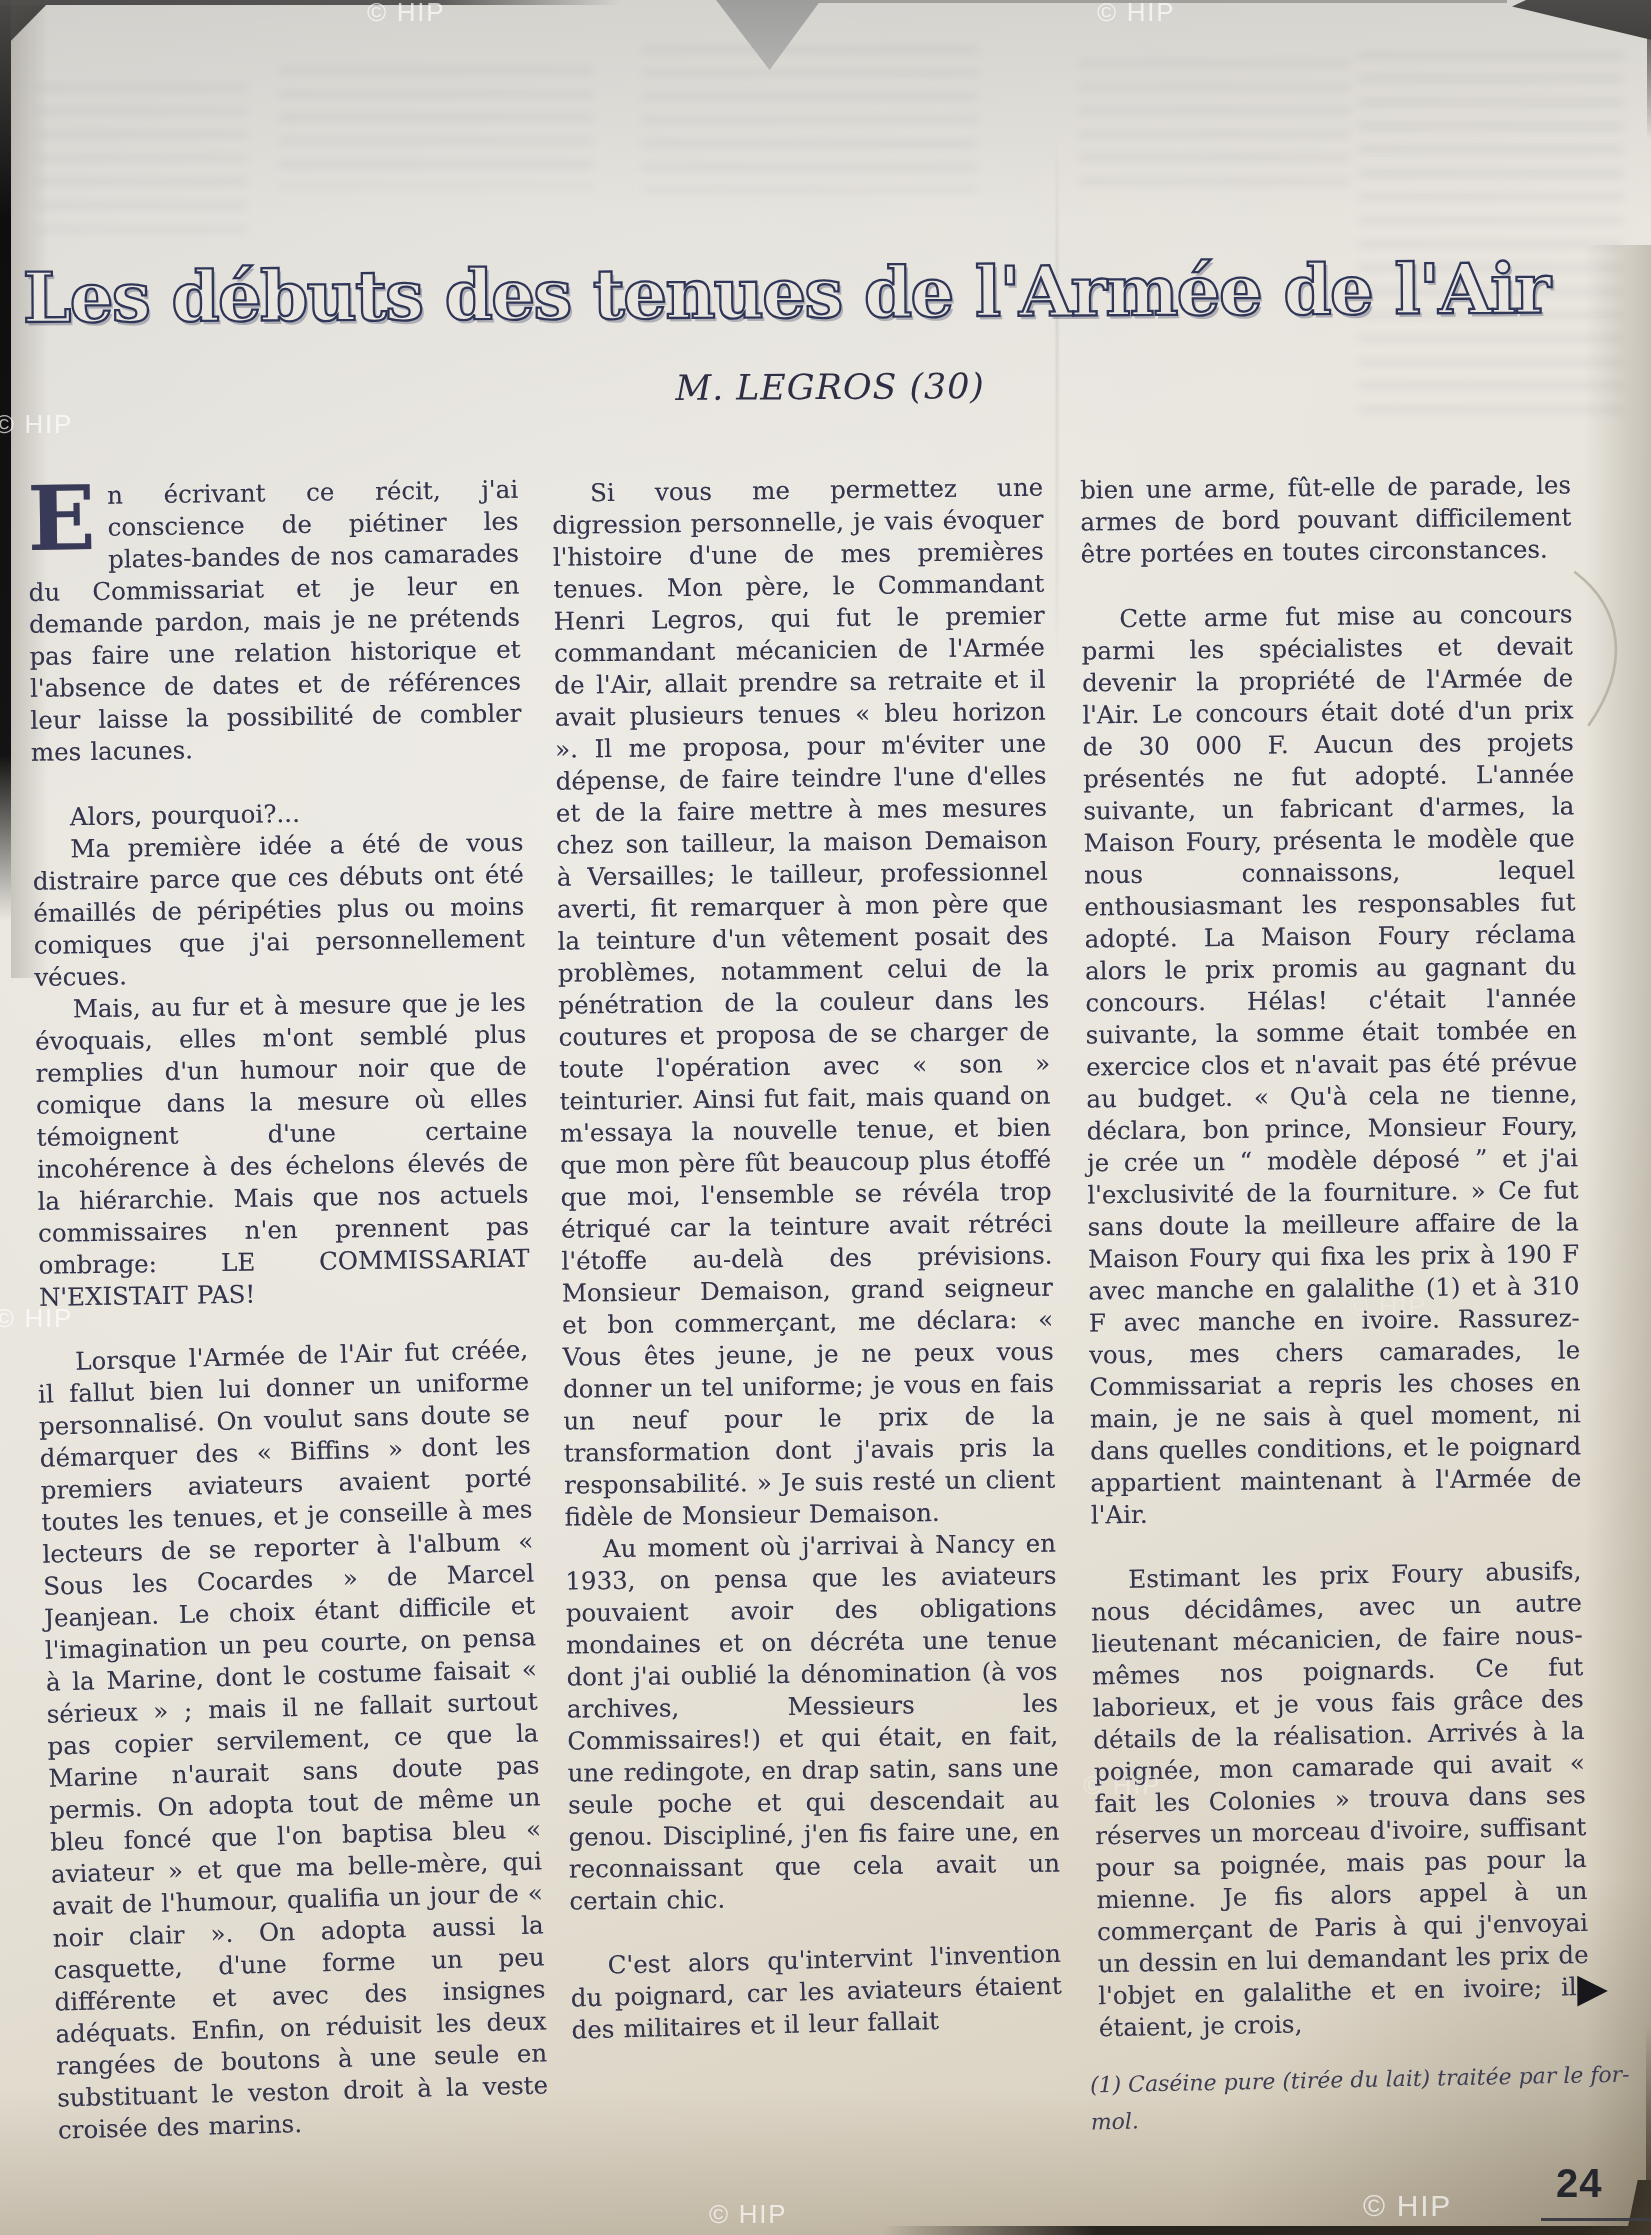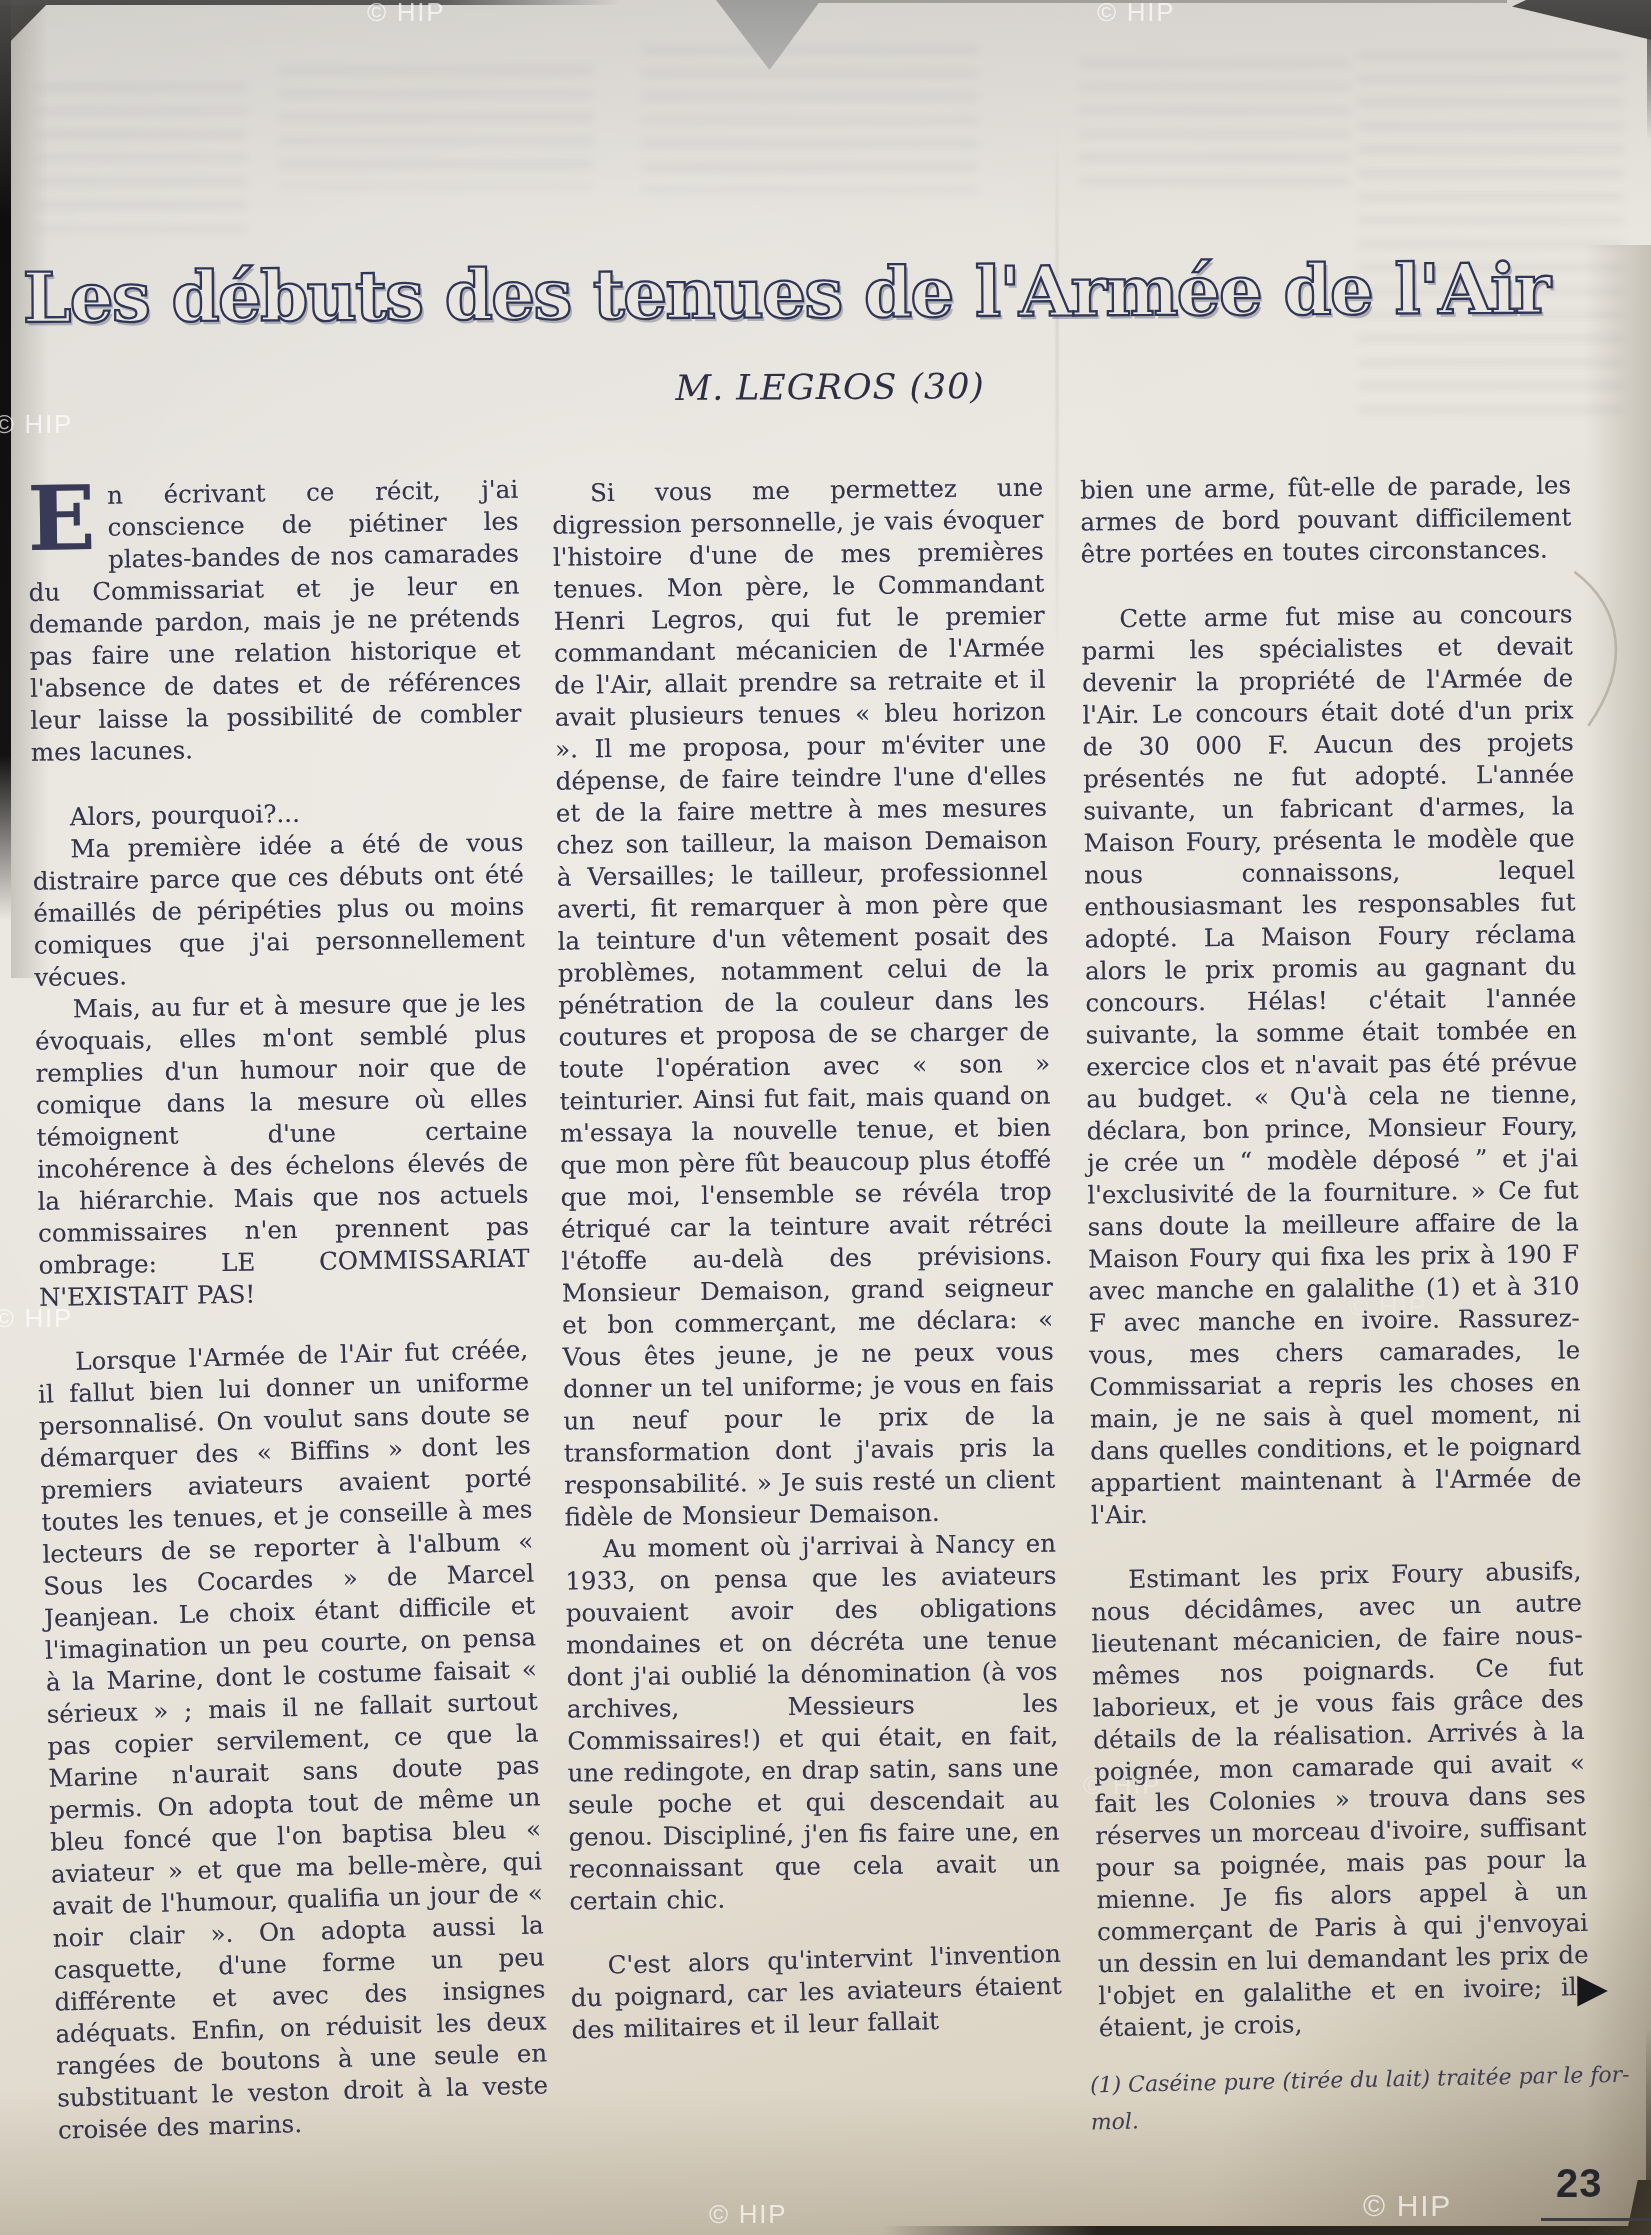--- a/index.html
+++ b/index.html
@@ -157,21 +157,21 @@
     </div>
 
     <div class="footnote">
       <div>(1) Caséine pure (tirée du lait) traitée par le for-</div>
       <div>mol.</div>
     </div>
 
     <span class="cont-arrow">▶</span>
   </div>
 
-  <div class="pagenum">23</div>
+  <div class="pagenum">24</div>
   <div class="pagenum-rule"></div>
 
   <span class="wm w1">© HIP</span>
   <span class="wm w2">© HIP</span>
   <span class="wm w3">© HIP</span>
   <span class="wm w4">© HIP</span>
   <span class="wm w5">© HIP</span>
   <span class="wm w6">© HIP</span>
   <span class="wm w7">© HIP</span>
   <span class="wm w8">© HIP</span>

